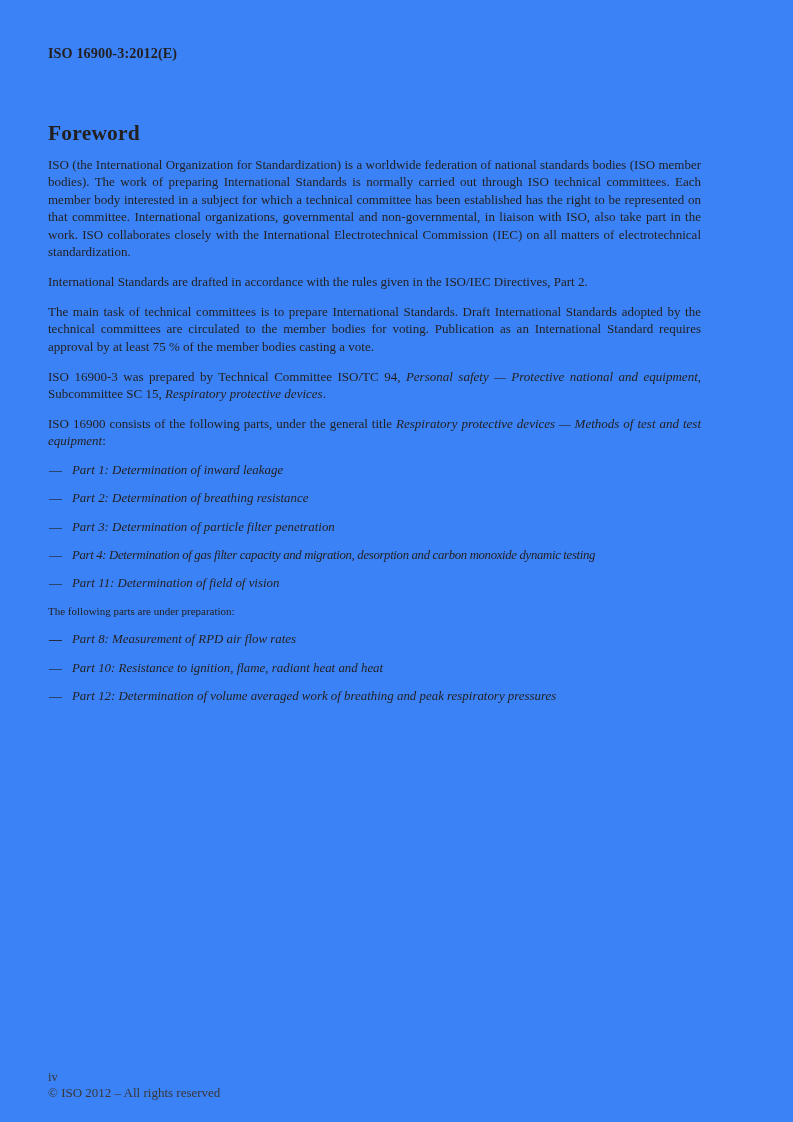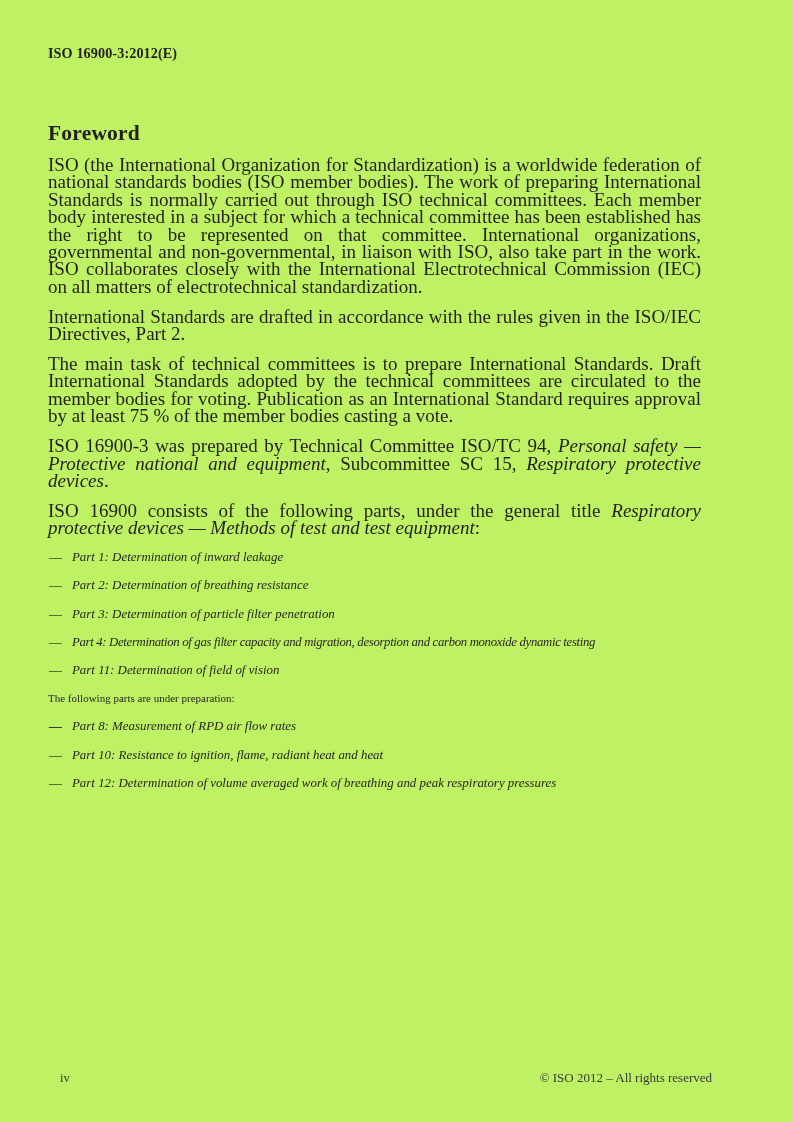--- a/index.html
+++ b/index.html
@@ -4,21 +4,21 @@
 <style>
   html, body {
     margin: 0;
     padding: 0;
     background: #ffffff;
   }
   .page {
     position: relative;
     width: 793px;
     height: 1122px;
-    background: #bef264;
+    background: #3b82f6;
     margin: 0 auto;
     overflow: hidden;
     font-family: "Liberation Serif", "DejaVu Serif", serif;
     color: #231f1f;
   }
   .doc-header {
     position: absolute;
     left: 48px;
     top: 45px;
     font-family: "Liberation Serif", "DejaVu Serif", serif;
@@ -38,21 +38,21 @@
     color: #231f1f;
   }
   .body-block {
     position: absolute;
     left: 48px;
     top: 156px;
     width: 653px;
   }
   p.para {
     margin: 0 0 12.5px 0;
-    font-size: 19px;
+    font-size: 13px;
     line-height: 17.4px;
     text-align: justify;
     text-justify: inter-word;
     color: #231f1f;
   }
   .it {
     font-style: italic;
   }
   ul.dash-list {
     list-style: none;
@@ -84,28 +84,29 @@
     margin-bottom: 5px;
   }
   .interlude {
     margin: 0 0 8px 0;
     font-size: 11px;
     line-height: 17.4px;
     color: #231f1f;
   }
   .footer {
     position: absolute;
-    left: 60px;
+    left: 48px;
     top: 1070px;
     width: 652px;
     display: flex;
     justify-content: space-between;
     align-items: baseline;
     font-size: 12.3px;
     color: #3a3636;
+    flex-direction: column;
   }
   .footer .folio {
     font-size: 12.5px;
   }
   .footer .copyright {
     font-size: 13px;
   }
 </style>
 </head>
 <body>

